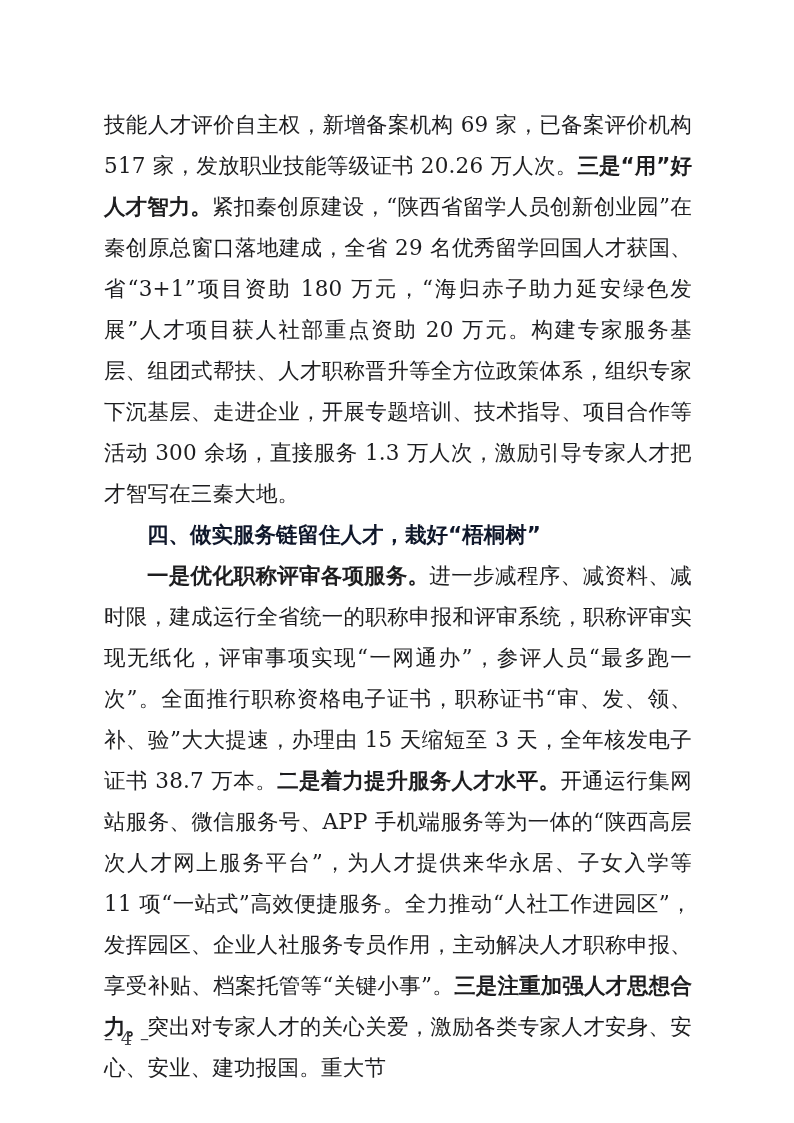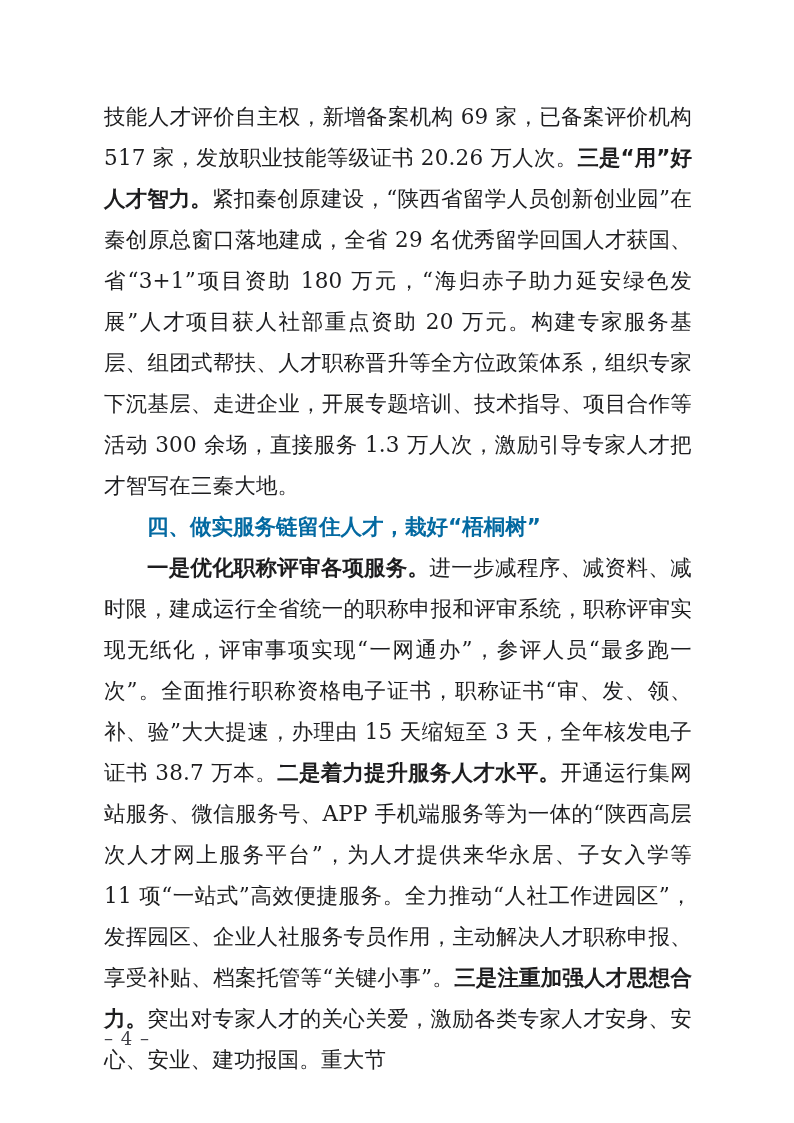--- a/index.html
+++ b/index.html
@@ -21,21 +21,21 @@
     top: 0;
     width: 794px;
     height: 1123px;
     background: #ffffff;
   }
 
   
   .body-text {
     position: absolute;
     left: 104px;
-    top: 96px;
+    top: 104px;
     width: 588px;
     font-size: 21.5px;
     line-height: 41px;
     color: #1d1d1f;
     text-align: justify;
     text-justify: inter-ideograph;
     letter-spacing: 0.2px;
   }
 
   .para {
@@ -57,21 +57,21 @@
   }
 
   
   .heading {
     margin: 0;
     font-family: "DejaVu Sans", "Liberation Sans", sans-serif;
     font-weight: bold;
     font-size: 21.5px;
     line-height: 41px;
     text-indent: 2em;
-    color: #0369a1;
+    color: #0f172a;
     letter-spacing: 0px;
   }
 
   .footer {
     position: absolute;
     left: 104px;
     top: 1028px;
     width: 588px;
     font-family: "DejaVu Serif", "Liberation Serif", serif;
     font-size: 18px;

